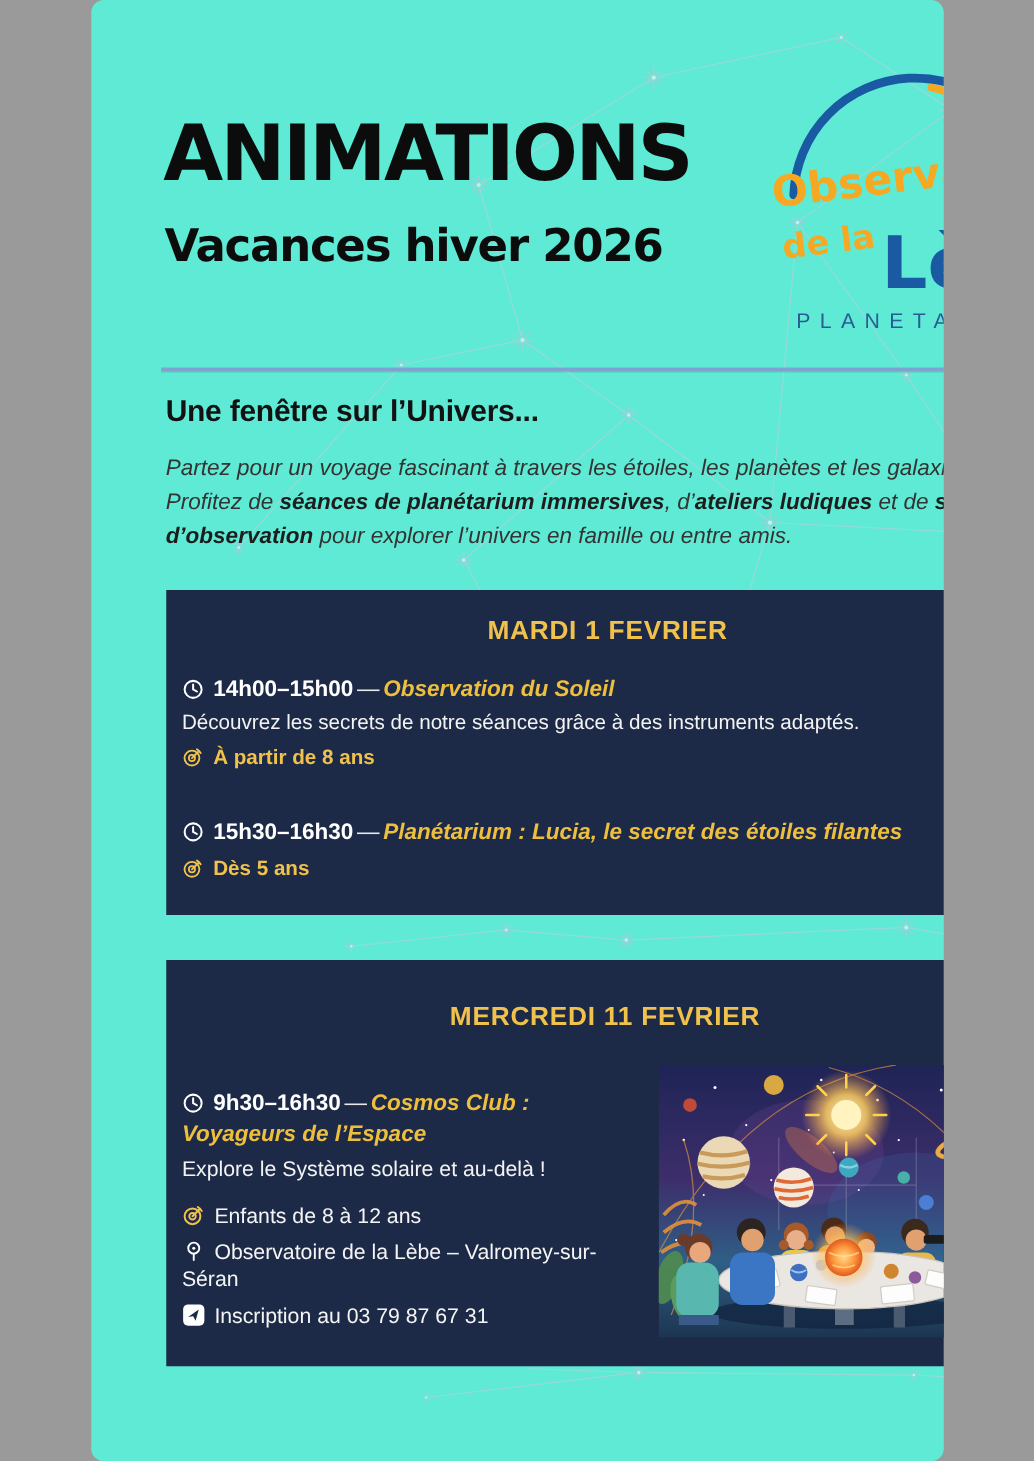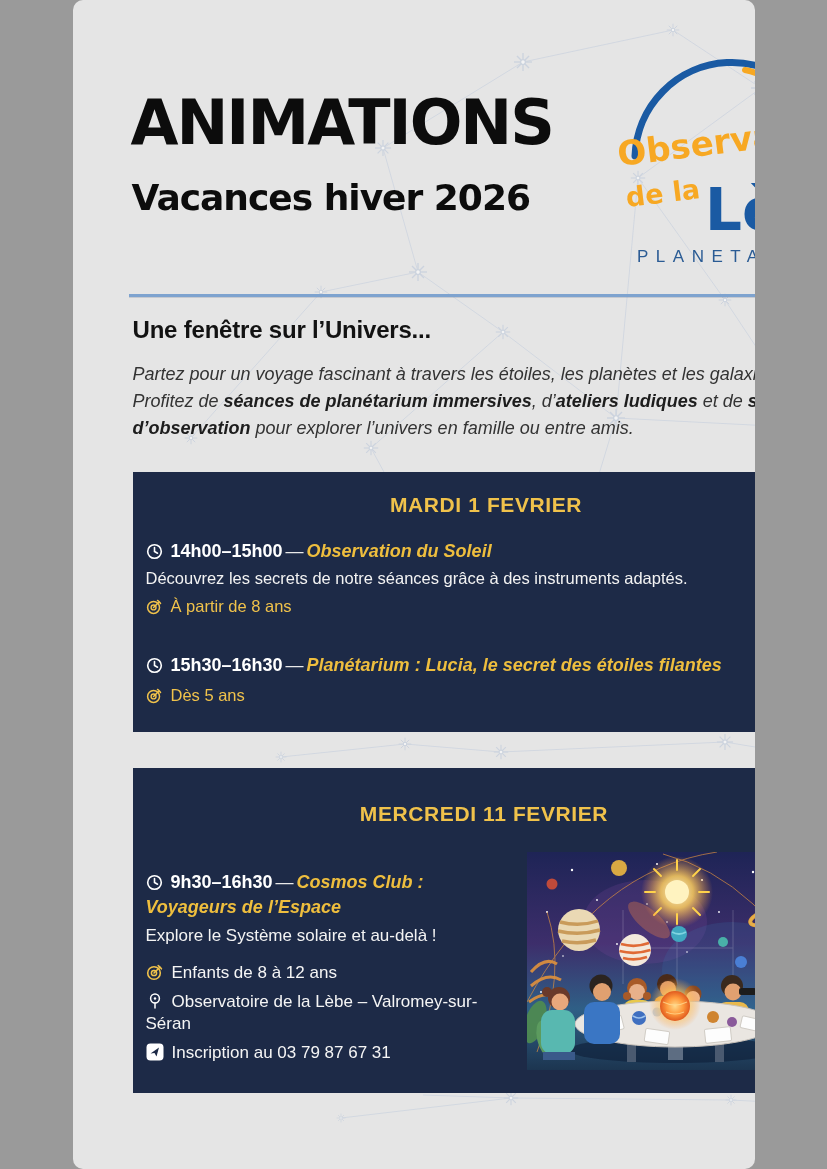--- a/index.html
+++ b/index.html
@@ -1,17 +1,17 @@
 <!DOCTYPE html>
 <html><head>
 <meta charset="utf-8">
 <style>
   html,body{margin:0;padding:0;background:#9a9a9a;}
   .page{
-    position:relative;width:682px;height:1169px;background:#e5e5e5;
+    position:relative;width:682px;height:1169px;background:#5eead4;
     font-family:"Liberation Sans",sans-serif;overflow:hidden;margin:0 auto;border-radius:10px;
   }
   .constellations{position:absolute;left:0;top:0;pointer-events:none;}
 
   
   .main-title{
     position:absolute;left:58px;top:92px;margin:0;
     font-family:"DejaVu Sans",sans-serif;font-weight:bold;
     font-size:62px;letter-spacing:-2px;color:#0c0c0c;line-height:1;
   }
@@ -44,21 +44,21 @@
     margin:0;text-align:center;color:#f0c24b;font-weight:bold;
     font-size:21px;letter-spacing:.6px;
   }
   .event{font-size:18px;line-height:1.32;}
   .card-1 .event-a{margin-top:23px;}
   .card-1 .event-b{margin-top:36px;}
   .time{font-weight:bold;color:#ffffff;}
   .sep{color:#e9e9e9;padding:0 3px;}
   .evt-title{color:#eebe3e;font-weight:bold;font-style:italic;}
   .event-desc{margin-top:3px;font-size:16.5px;color:#f3f3f3;line-height:1.35;}
-  .age-line{margin-top:7px;color:#f0c24b;font-size:16.5px;}
+  .age-line{margin-top:7px;color:#f0c24b;font-size:16.5px;font-weight:bold;}
   .iconbox{display:inline-block;vertical-align:-3px;margin-right:8px;line-height:0;}
 
   .card2-body{display:flex;margin-top:44px;}
   .event-col{width:354px;flex:0 0 354px;font-size:18px;line-height:1.38;}
   .event-col .event-desc{margin-top:5px;font-size:17px;}
   .details{margin-top:14px;}
   .detail{margin-top:6px;font-size:17px;color:#f5f5f5;line-height:1.35;}
   .illustration{margin-left:auto;width:296px;height:218px;margin-top:-18px;flex:0 0 296px;}
 </style>
 </head>

